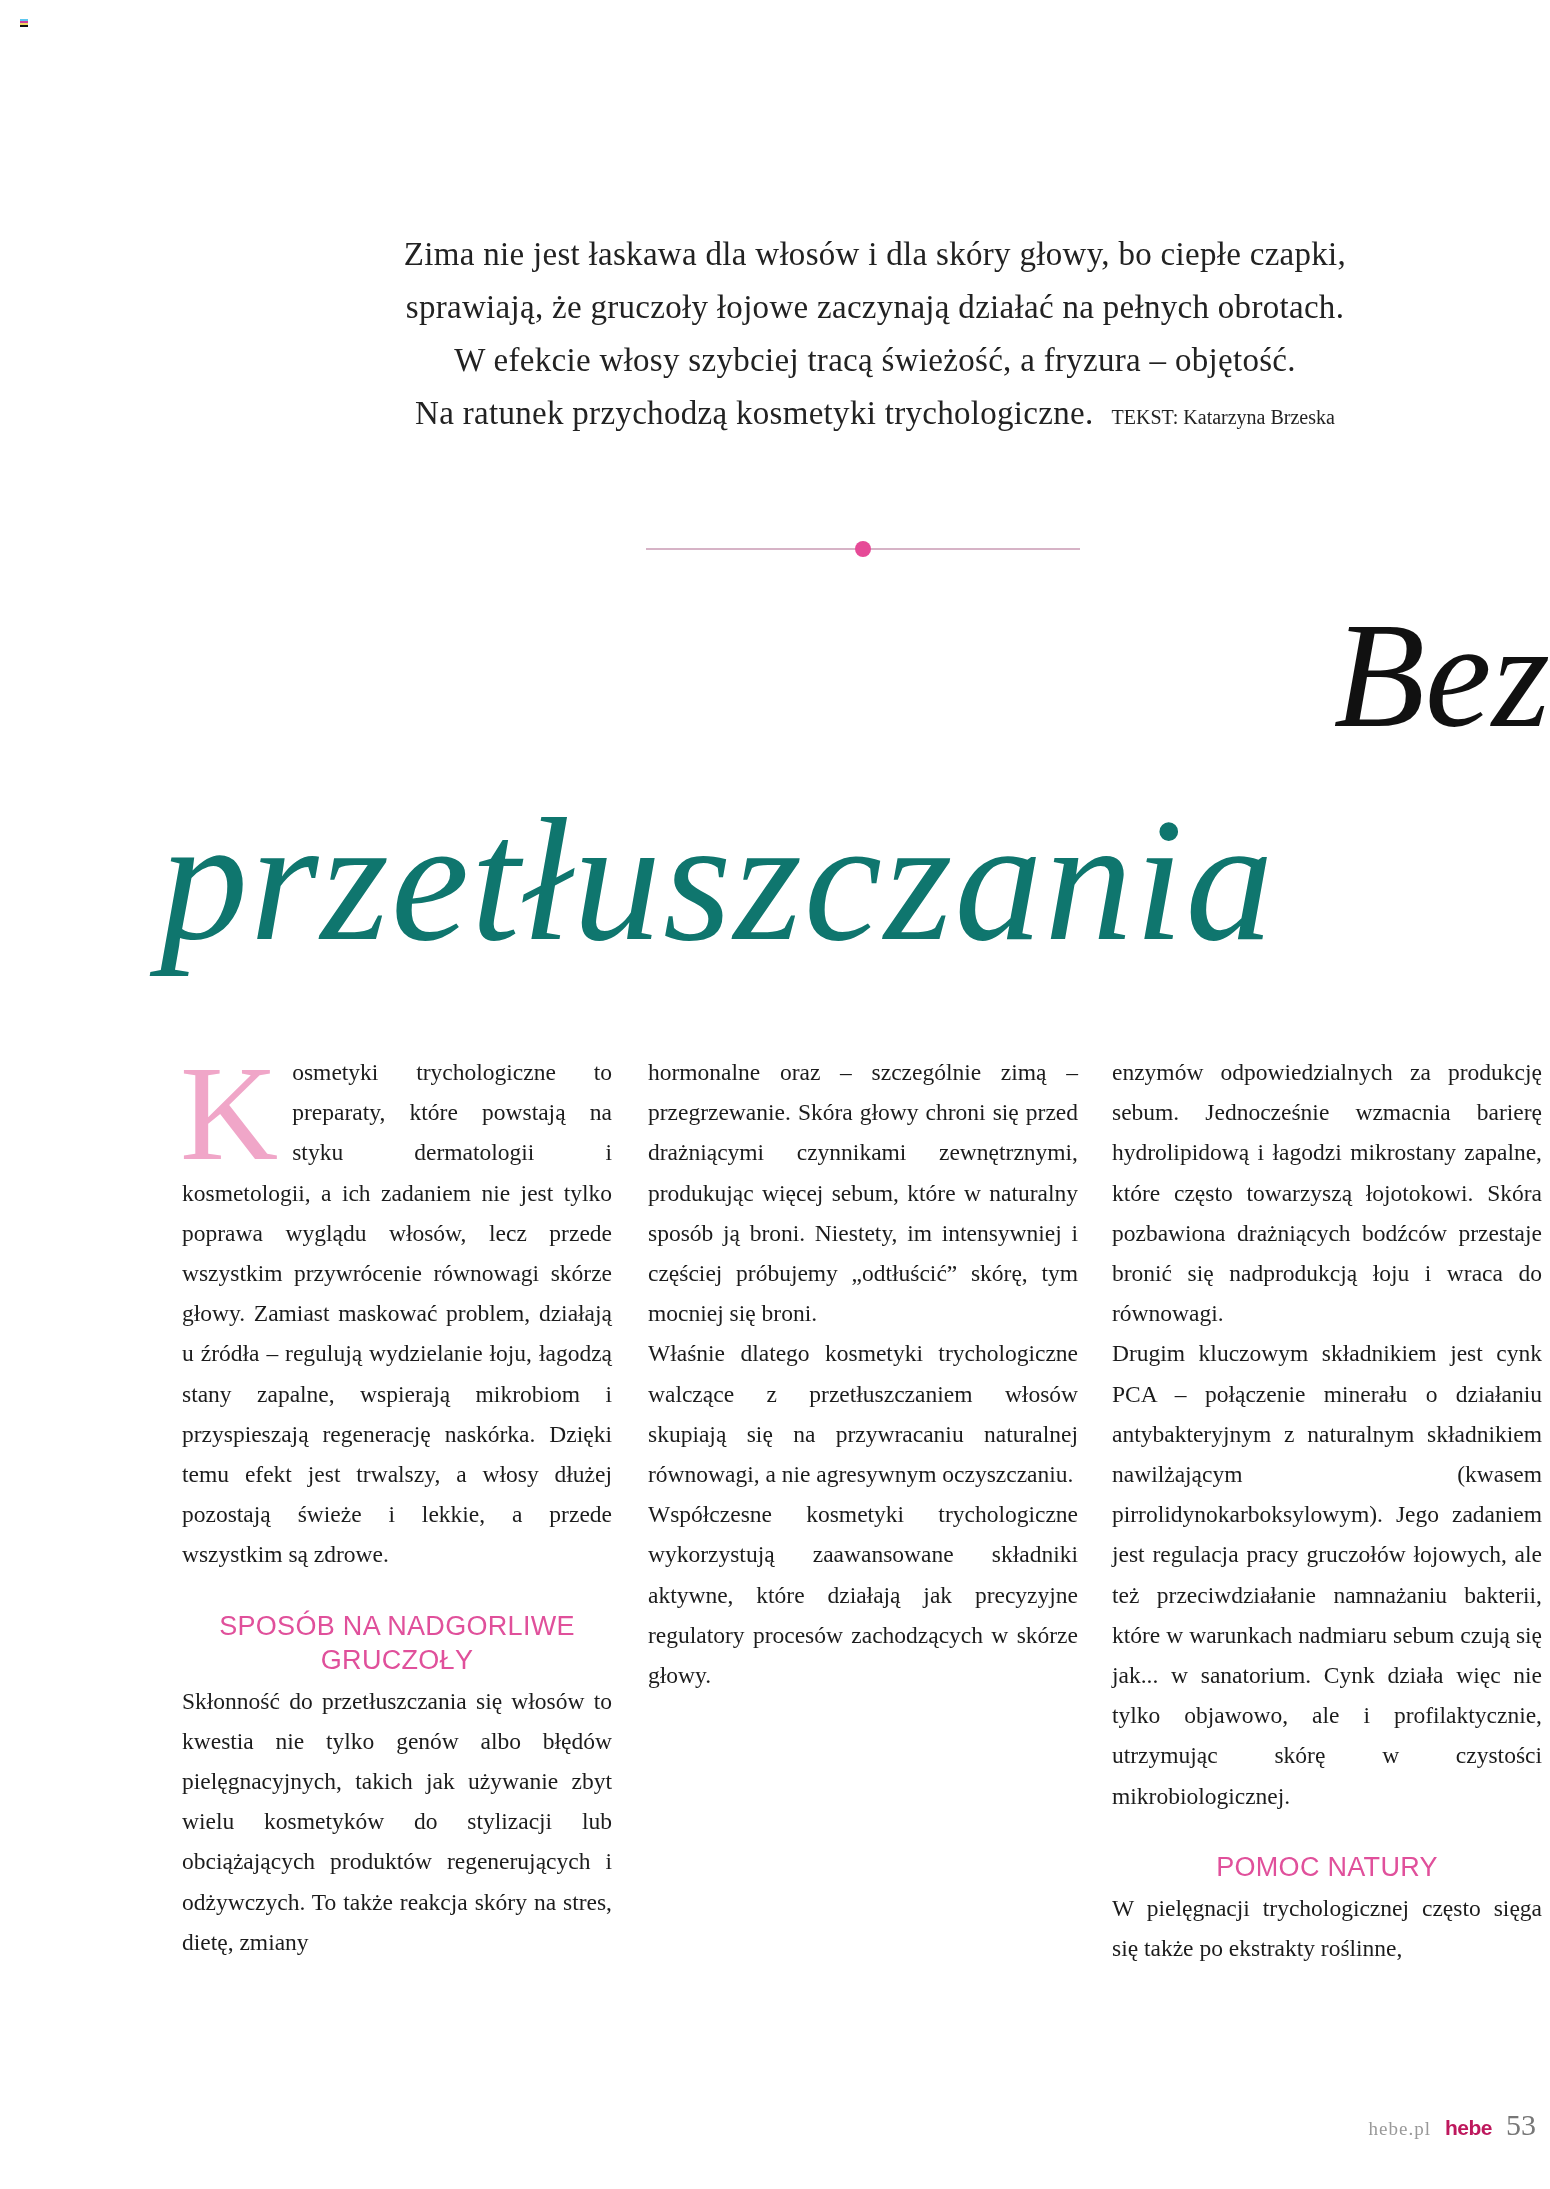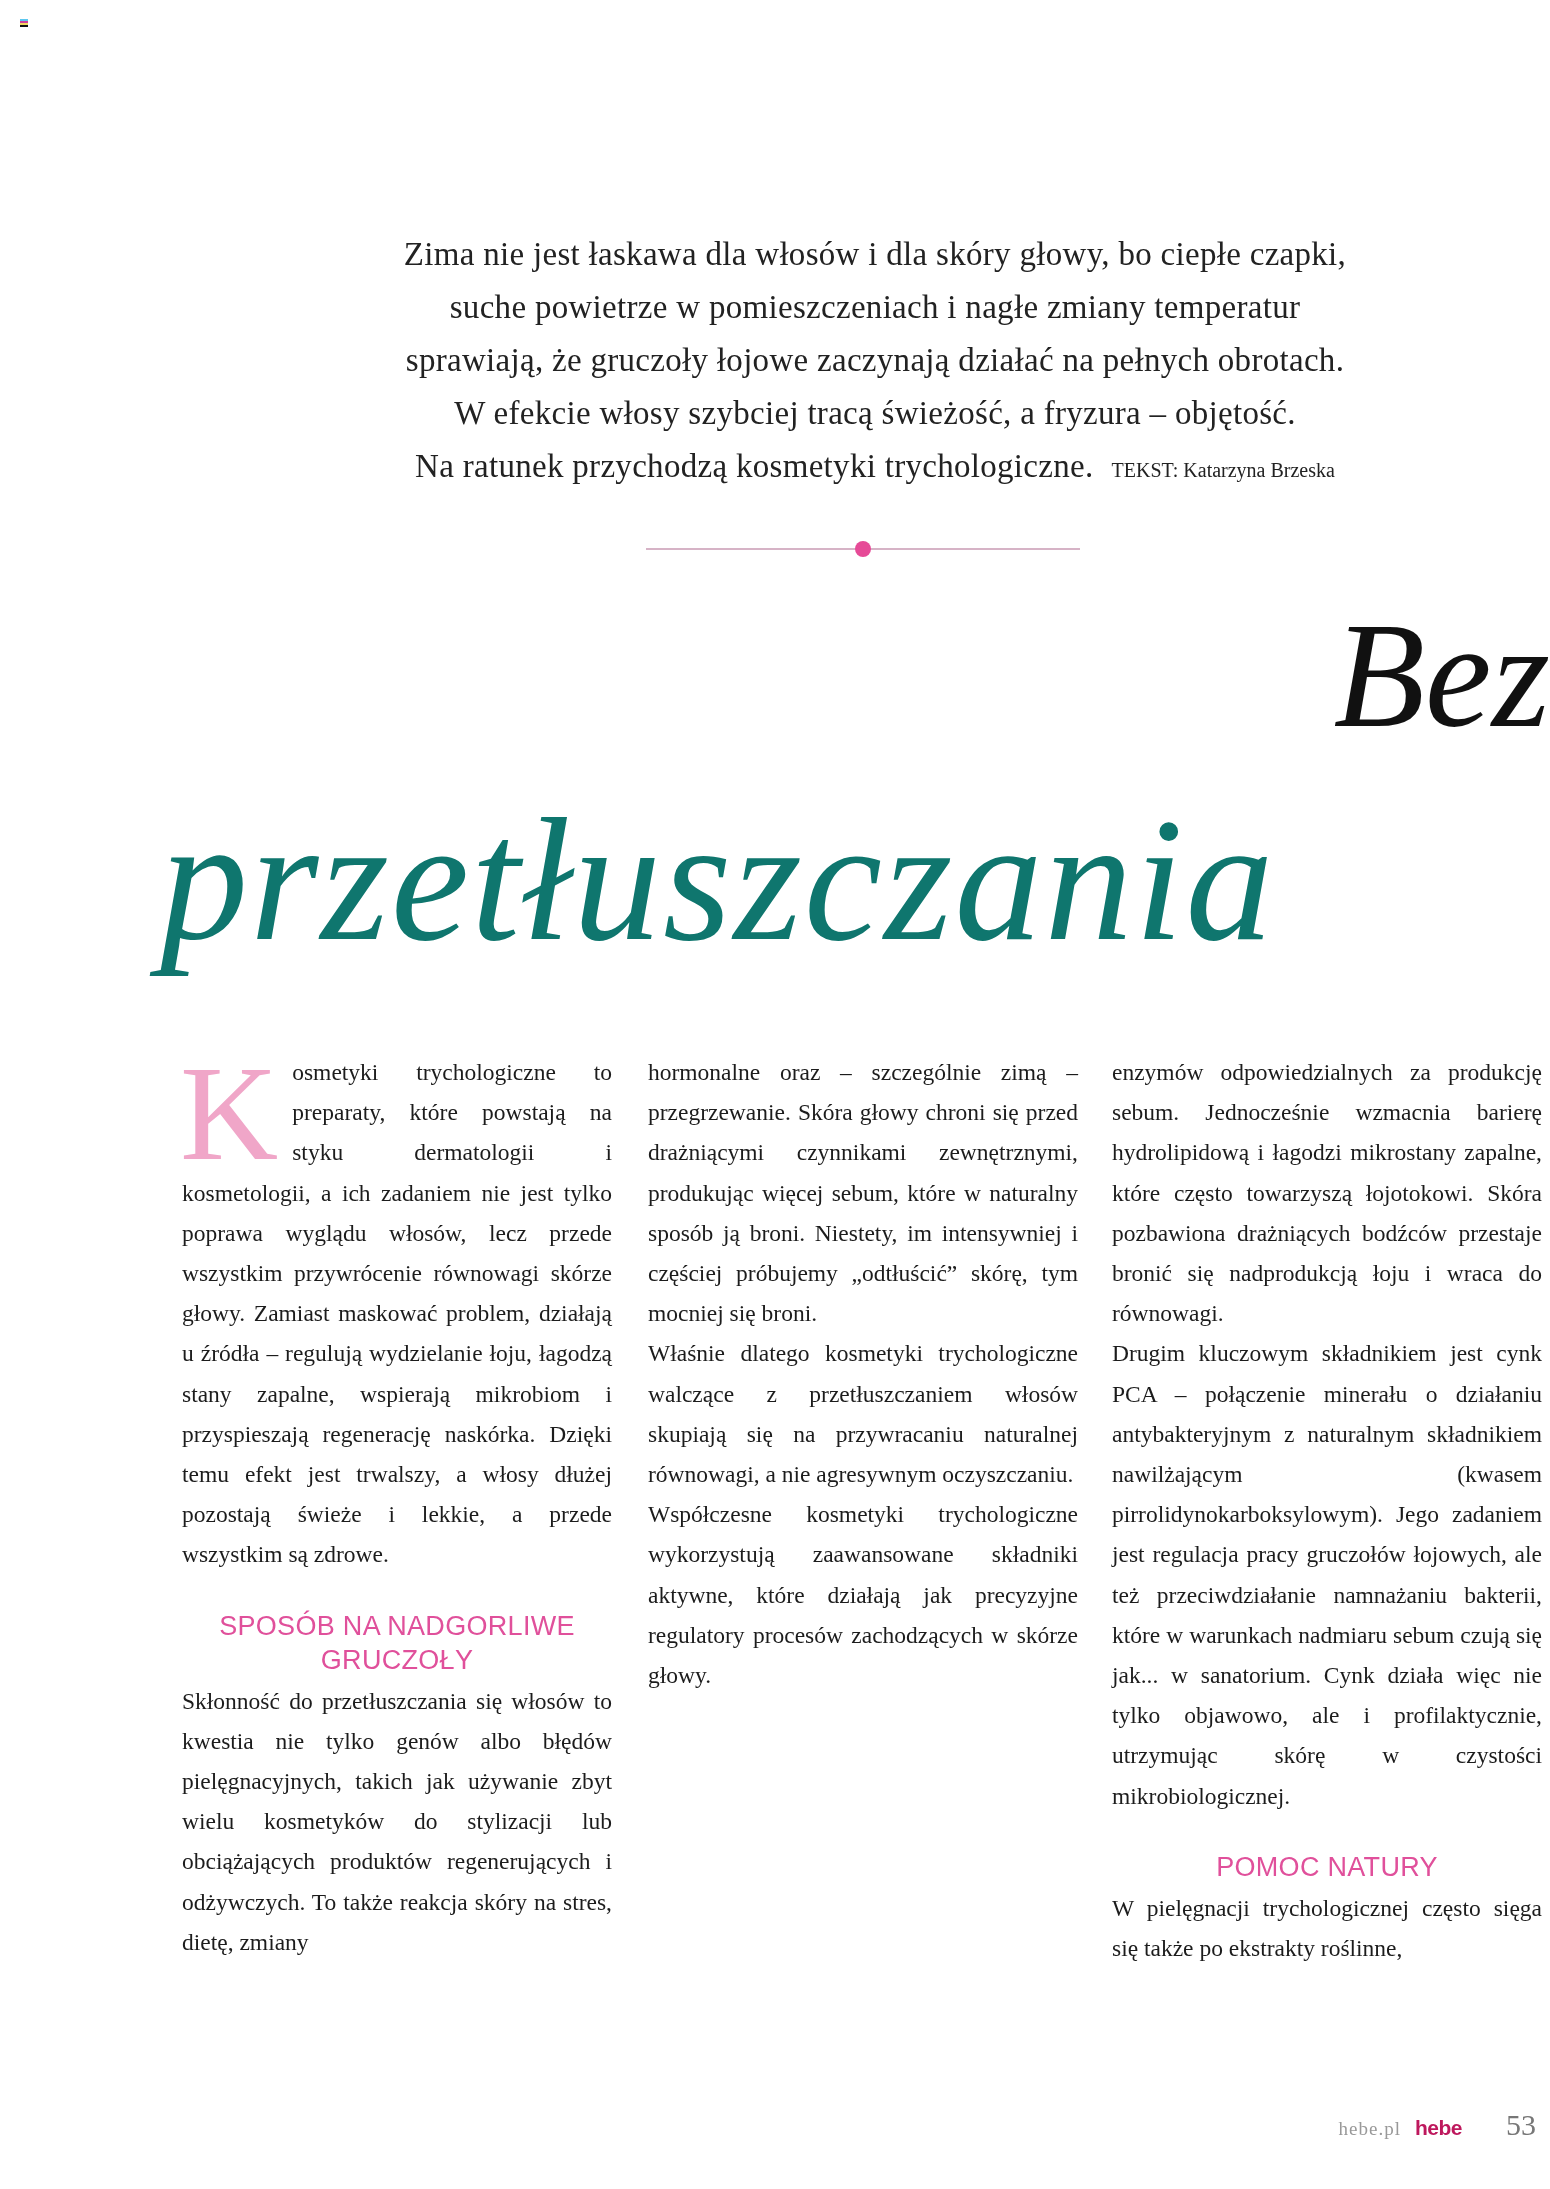--- a/index.html
+++ b/index.html
@@ -16,35 +16,34 @@
     .col p { margin:0; }
     .col1 { left:182px; }
     .col2 { left:648px; }
     .col3 { left:1112px; }
     .dropcap { float:left; font-size:136px; line-height:110px; color:#f0a6c8; margin:6px 14px 0 -2px; font-family:"Liberation Serif", serif; }
     .subhead { font-family:"Liberation Sans", sans-serif; font-size:27px; line-height:34px; color:#e0509b; text-align:center; margin:34px 0 4px 0; letter-spacing:0.3px; }
     sub { font-size:14px; }
     .footer { position:absolute; top:2108px; right:14px; display:flex; align-items:baseline; gap:14px; }
     .footer .site { font-family:"Liberation Serif", serif; font-size:19px; color:#999; letter-spacing:1px; }
     .footer .brand { font-family:"Liberation Sans", sans-serif; font-weight:bold; font-size:21px; color:#be185d; letter-spacing:-0.5px; }
-    .footer .page { font-family:"Liberation Serif", serif; font-size:30px; color:#777;margin-left:30px; }
+    .footer .page { font-family:"Liberation Serif", serif; font-size:30px; color:#777; }
   </style>
 </head>
 <body>
 
 <div class="reg-mark">
   <div style="background:#5cc8f0"></div>
   <div style="background:#d0409a"></div>
   <div style="background:#f2d860"></div>
   <div style="background:#111"></div>
 </div>
 
 <div class="lead">
   <div>Zima nie jest łaskawa dla włosów i dla skóry głowy, bo ciepłe czapki,</div>
-  <div>suche powietrze w pomieszczeniach i nagłe zmiany temperatur</div>
   <div>sprawiają, że gruczoły łojowe zaczynają działać na pełnych obrotach.</div>
   <div>W efekcie włosy szybciej tracą świeżość, a fryzura – objętość.</div>
   <div>
     <span>Na ratunek przychodzą kosmetyki trychologiczne.</span><span class="byline">TEKST: Katarzyna Brzeska</span>
   </div>
 </div>
 
 <div class="divider"></div>
 <div class="divider-dot"></div>
 

